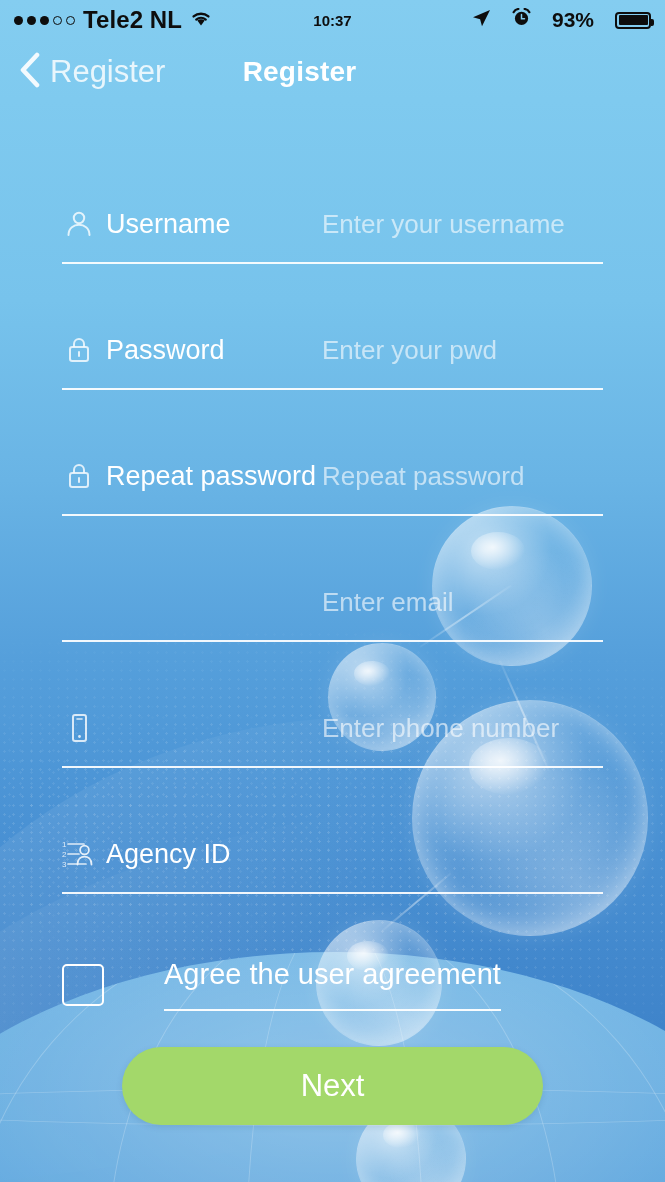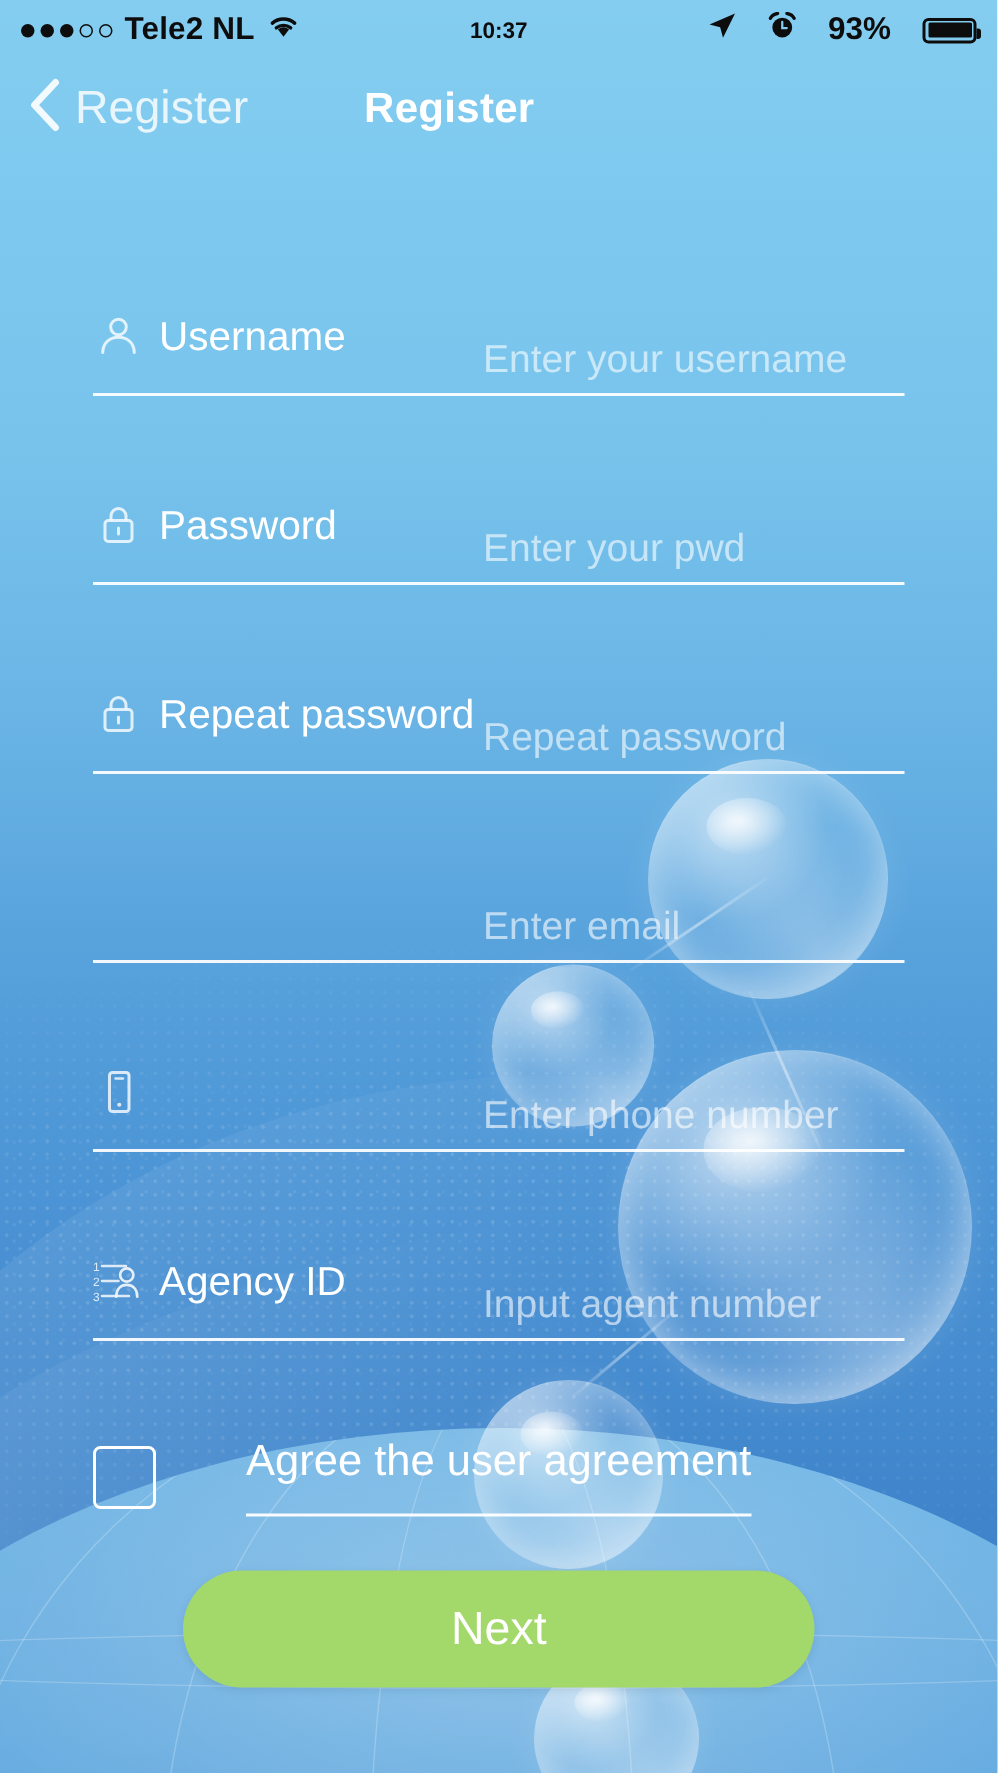--- a/index.html
+++ b/index.html
@@ -120,21 +120,21 @@
     padding:0 14px;
     color:#0d0d0d;
     font-size:21px; font-weight:bold;
   }
   .sb-left  { display:flex; align-items:center; gap:8px; flex:1; }
   .sb-mid   { position:absolute; left:0; right:0; text-align:center; font-size:15px; font-weight:bold; }
   .sb-right { display:flex; align-items:center; gap:21px; margin-left:auto; z-index:2; }
   .dots { display:flex; align-items:center; gap:4px; }
   .dots span { width:9px; height:9px; border-radius:50%; background:#0d0d0d; display:block; }
   .dots span.hollow { background:transparent; border:1.6px solid #0d0d0d; }
-  .carrier { font-size:21px; font-weight:bold; letter-spacing:.1px; }
+  .carrier { font-size:24px; font-weight:bold; letter-spacing:.1px; }
   .battery {
     width:36px; height:17px; border:2px solid #0d0d0d; border-radius:4px;
     position:relative; padding:1.5px;
   }
   .battery i { display:block; height:100%; background:#0d0d0d; border-radius:1px; }
   .battery::after {
     content:""; position:absolute; right:-5px; top:5px;
     width:3px; height:7px; background:#0d0d0d; border-radius:0 2px 2px 0;
   }
 
@@ -173,21 +173,21 @@
     width:34px; height:34px;
     display:flex; align-items:center; justify-content:center;
     flex:0 0 34px;
     opacity:.92;
   }
   .f-label {
     color:#ffffff; font-size:27px; font-weight:400;
     margin-left:10px; white-space:nowrap;
   }
   .f-input {
-    position:absolute; left:260px; top:15px;
+    position:absolute; left:260px; top:0;
     height:76px; line-height:76px;
     color:rgba(255,255,255,.60);
     font-size:26px; font-weight:400;
     white-space:nowrap;
   }
   .f-underline {
     position:absolute; left:0; right:0; top:76px;
     height:2px; background:rgba(255,255,255,.92);
   }
 
@@ -383,21 +383,20 @@
             <text x="0" y="29" font-size="8" fill="rgba(255,255,255,.88)" font-family="Liberation Sans, sans-serif">3</text>
             <line x1="6" y1="6" x2="22" y2="6" stroke="rgba(255,255,255,.88)" stroke-width="1.7" stroke-linecap="round"></line>
             <line x1="6" y1="16" x2="17" y2="16" stroke="rgba(255,255,255,.88)" stroke-width="1.7" stroke-linecap="round"></line>
             <line x1="6" y1="26" x2="24" y2="26" stroke="rgba(255,255,255,.88)" stroke-width="1.7" stroke-linecap="round"></line>
             <circle cx="22.5" cy="12" r="4.4" stroke="rgba(255,255,255,.92)" stroke-width="1.8" fill="none"></circle>
             <path d="M15.5 26.5 C15.5 20.8 19 18.6 22.5 18.6 C26 18.6 29.5 20.8 29.5 26.5" stroke="rgba(255,255,255,.92)" stroke-width="1.8" fill="none" stroke-linecap="round"></path>
           </svg>
         </span>
         <span class="f-label">Agency ID</span>
       </div>
-      <div class="f-input">Input agent number</div>
       <div class="f-underline"></div>
     </div>
 
   </div>
 
   <div class="agree-row">
     <div class="checkbox"></div>
     <div class="agree-text">Agree the user agreement</div>
   </div>
 

